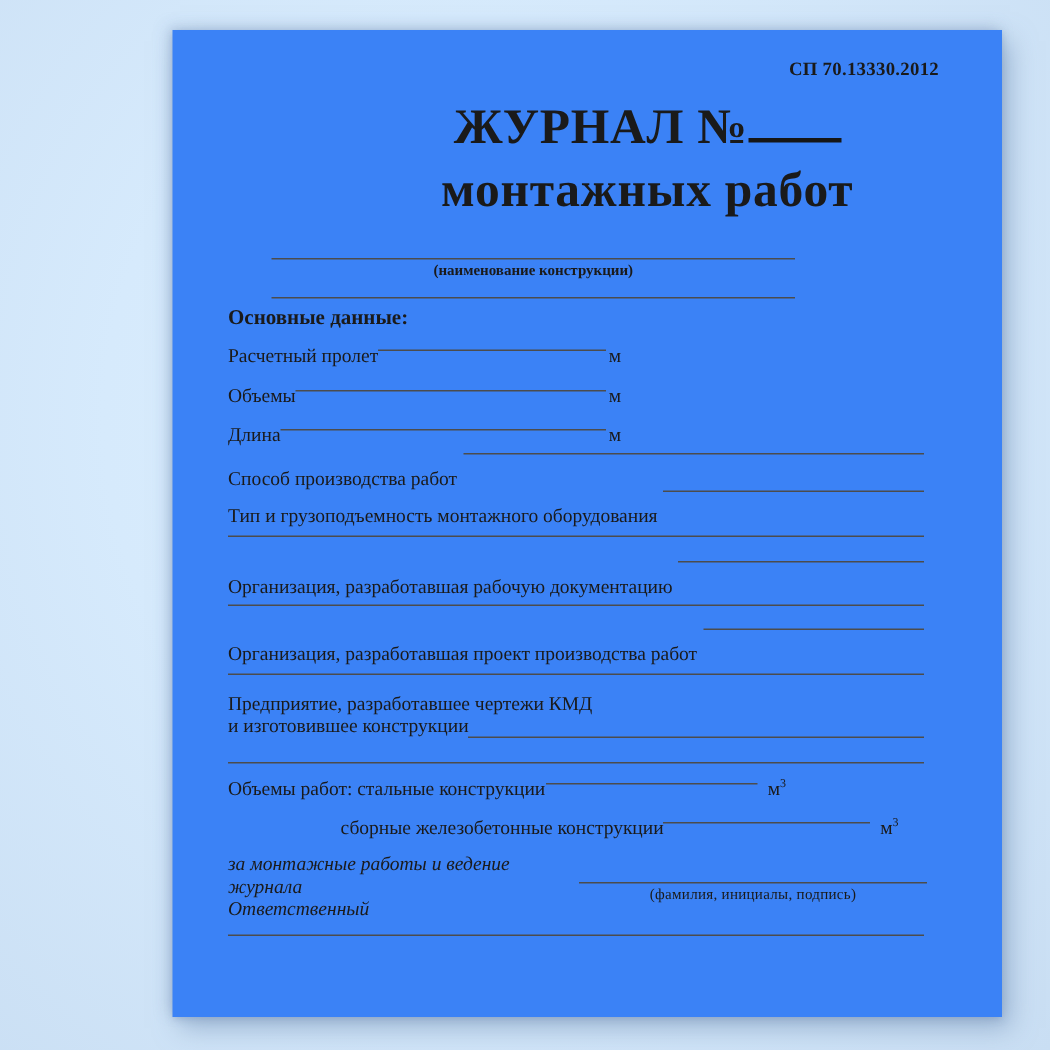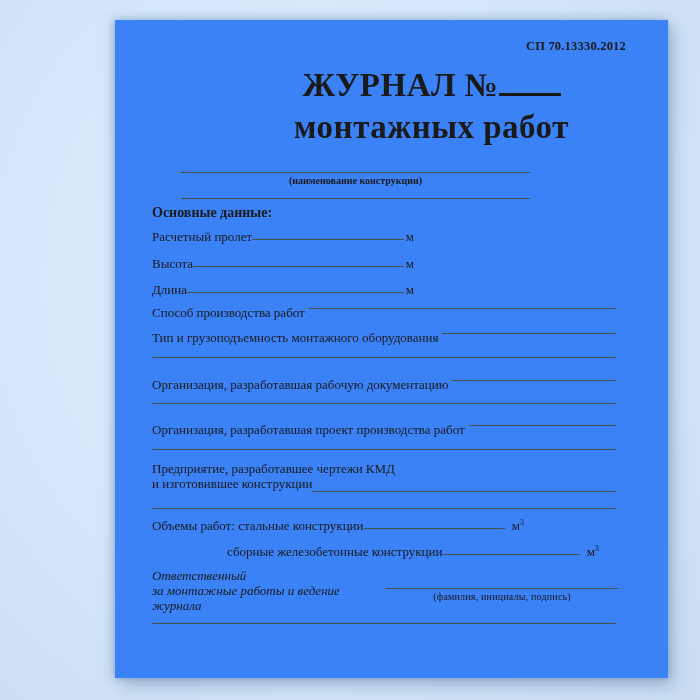--- a/index.html
+++ b/index.html
@@ -33,21 +33,21 @@
   .ncap{
     height:23px;padding-top:2px;text-align:center;
     font-size:10px;font-weight:bold;
   }
   .heading{
     position:absolute;left:37px;top:185px;
     font-size:14px;font-weight:bold;
   }
   .row{
     position:absolute;left:37px;
-    display:flex;align-items:center;
+    display:flex;align-items:flex-start;
     font-size:13px;line-height:16px;height:16px;white-space:nowrap;
   }
   .row .lbl{flex:0 0 auto;}
   .fill{flex:1 1 auto;height:4px;border-bottom:1px solid #4c4c4c;min-width:18px;}
   .param{width:262px;}
   .param .unit{margin-left:2px;}
   .wide{right:52px;}
   .wide .lbl{margin-right:4px;margin-top:13px;}
   .vol{width:372px;}
   .vol .unit{margin-left:7px;}
@@ -82,21 +82,21 @@
     </div>
 
     <div class="heading">Основные данные:</div>
 
     <div class="row param" style="top:209px">
       <span class="lbl">Расчетный пролет</span>
         <span class="fill"></span>
         <span class="unit">м</span>
     </div>
     <div class="row param" style="top:236px">
-      <span class="lbl">Высота</span>
+      <span class="lbl">Объемы</span>
         <span class="fill"></span>
         <span class="unit">м</span>
     </div>
     <div class="row param" style="top:262px">
       <span class="lbl">Длина</span>
         <span class="fill"></span>
         <span class="unit">м</span>
     </div>
 
     <div class="row wide" style="top:278px">
@@ -136,22 +136,22 @@
         <span class="unit"><span>м</span><sup>3</sup></span>
     </div>
     <div class="row vol indent" style="top:524px">
       <span class="lbl">сборные железобетонные конструкции</span>
         <span class="fill"></span>
         <span class="unit"><span>м</span><sup>3</sup></span>
     </div>
 
     <div class="resp">
       <div class="resp-left">
+        <div>за монтажные работы и ведение журнала</div>
         <div>Ответственный</div>
-        <div>за монтажные работы и ведение журнала</div>
       </div>
       <div class="resp-right">
         <div class="sigline"></div>
         <div class="sigcap">(фамилия, инициалы, подпись)</div>
       </div>
     </div>
 
     <div class="hr" style="top:603px"></div>
 
   </div>

